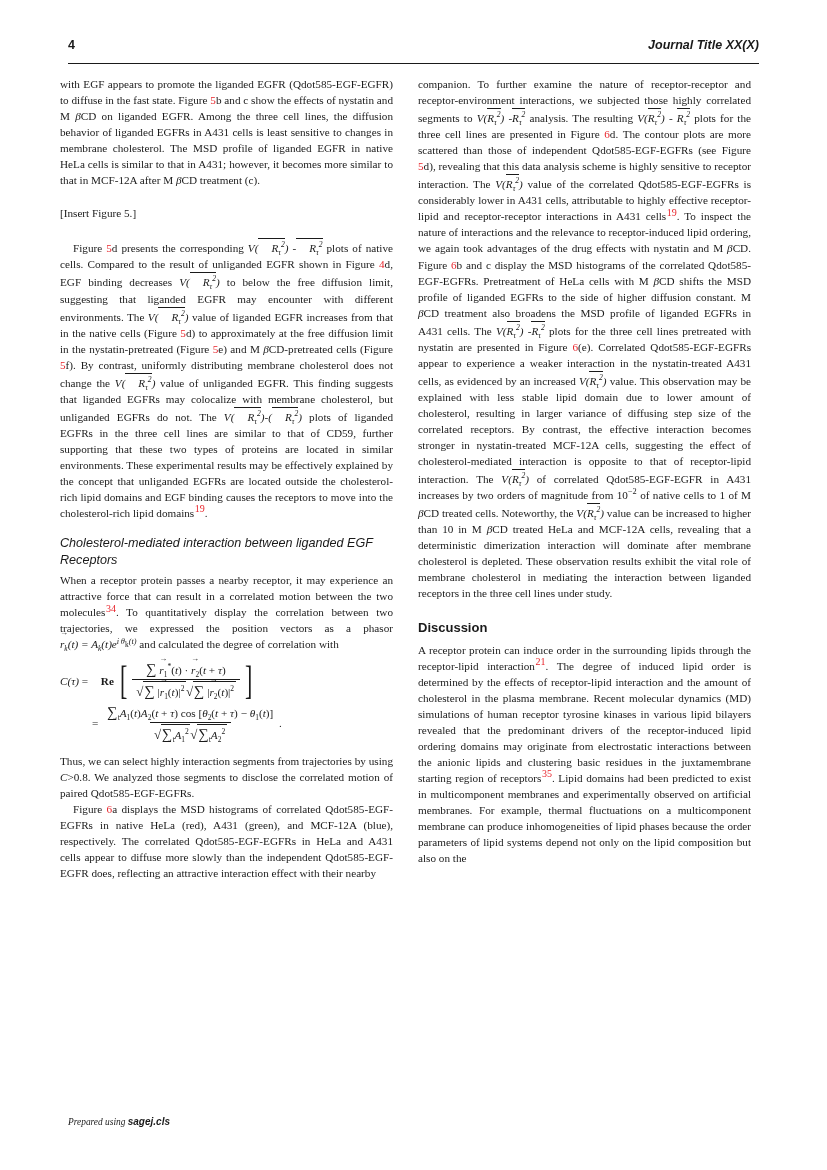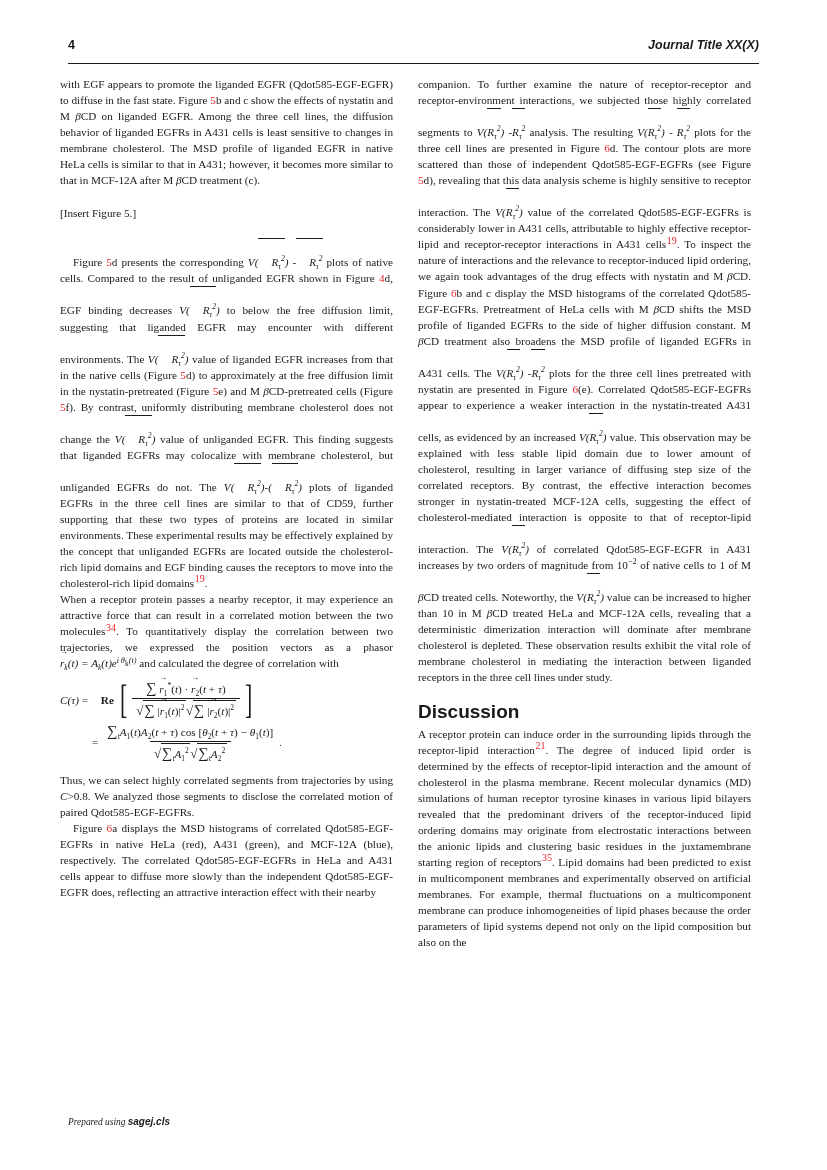--- a/index.html
+++ b/index.html
@@ -80,21 +80,21 @@
     font-family: "Liberation Sans", sans-serif;
     font-size: 12.6px;
     font-style: italic;
     font-weight: normal;
     line-height: 16.5px;
     margin: 14px 0 4px 0;
     text-align: left;
   }
   h2.sec-bold {
     font-family: "Liberation Sans", sans-serif;
-    font-size: 19px;
+    font-size: 13px;
     font-weight: bold;
     line-height: 17px;
     margin: 17px 0 6px 0;
     text-align: left;
   }
 
   
   .insert-fig {
     text-align: left;
     text-indent: 0;
@@ -115,21 +115,21 @@
   
   .m {
     font-family: "Liberation Serif", serif;
     font-style: italic;
     white-space: nowrap;
   }
   .mi { font-style: italic; }
   .mr { font-style: normal; }
   .ovl {
     border-top: 0.85px solid #1a1a1a;
-    padding-top: 18px;
+    padding-top: 4px;
     display: inline-block;
     line-height: 1.02;
   }
   sub.s {
     font-size: 7.4px;
     vertical-align: sub;
     line-height: 0;
   }
   sup.p {
     font-size: 7.6px;
@@ -248,20 +248,21 @@
   <div class="columns">
 
     <div class="col">
 
       <p class="noindent"><span>with EGF appears to promote the liganded EGFR (Qdot585-EGF-EGFR) to diffuse in the fast state. Figure </span><span class="ref">5</span><span>b and c show the effects of nystatin and M </span><span class="mi">β</span><span>CD on liganded EGFR. Among the three cell lines, the diffusion behavior of liganded EGFRs in A431 cells is least sensitive to changes in membrane cholesterol. The MSD profile of liganded EGFR in native HeLa cells is similar to that in A431; however, it becomes more similar to that in MCF-12A after M </span><span class="mi">β</span><span>CD treatment (c).</span></p>
 
       <p class="insert-fig">[Insert Figure 5.]</p>
 
       <p><span>Figure </span><span class="ref">5</span><span>d presents the corresponding </span><span class="m"><span class="mi">V</span>(<span class="ovl"><span class="mi">R</span><sub class="s">τ</sub><sup class="p">2</sup></span>)</span> -<span class="m"><span class="ovl"><span class="mi">R</span><sub class="s">τ</sub><sup class="p">2</sup></span></span><span> plots of native cells. Compared to the result of unliganded EGFR shown in Figure </span><span class="ref">4</span><span>d, EGF binding decreases </span><span class="m"><span class="mi">V</span>(<span class="ovl"><span class="mi">R</span><sub class="s">τ</sub><sup class="p">2</sup></span>)</span><span> to below the free diffusion limit, suggesting that liganded EGFR may encounter with different environments. The </span><span class="m"><span class="mi">V</span>(<span class="ovl"><span class="mi">R</span><sub class="s">τ</sub><sup class="p">2</sup></span>)</span><span> value of liganded EGFR increases from that in the native cells (Figure </span><span class="ref">5</span><span>d) to approximately at the free diffusion limit in the nystatin-pretreated (Figure </span><span class="ref">5</span><span>e) and M </span><span class="mi">β</span><span>CD-pretreated cells (Figure </span><span class="ref">5</span><span>f). By contrast, uniformly distributing membrane cholesterol does not change the </span><span class="m"><span class="mi">V</span>(<span class="ovl"><span class="mi">R</span><sub class="s">τ</sub><sup class="p">2</sup></span>)</span><span> value of unliganded EGFR. This finding suggests that liganded EGFRs may colocalize with membrane cholesterol, but unliganded EGFRs do not. The </span><span class="m"><span class="mi">V</span>(<span class="ovl"><span class="mi">R</span><sub class="s">τ</sub><sup class="p">2</sup></span>)</span><span>-</span><span class="m">(<span class="ovl"><span class="mi">R</span><sub class="s">τ</sub><sup class="p">2</sup></span>)</span><span> plots of liganded EGFRs in the three cell lines are similar to that of CD59, further supporting that these two types of proteins are located in similar environments. These experimental results may be effectively explained by the concept that unliganded EGFRs are located outside the cholesterol-rich lipid domains and EGF binding causes the receptors to move into the cholesterol-rich lipid domains</span><sup class="cite">19</sup><span>.</span></p>
 
+      <h2 class="sec-italic">Cholesterol-mediated interaction between liganded EGF Receptors</h2>
 
       <p class="noindent"><span>When a receptor protein passes a nearby receptor, it may experience an attractive force that can result in a correlated motion between the two molecules</span><sup class="cite">34</sup><span>. To quantitatively display the correlation between two trajectories, we expressed the position vectors as a phasor </span><span class="m"><span class="vec"><span class="mi">r</span></span><sub class="s">k</sub>(<span class="mi">t</span>) = <span class="mi">A</span><sub class="s">k</sub>(<span class="mi">t</span>)<span class="mi">e</span><sup class="pw"><span class="mi">i θ</span><sub class="s">k</sub><span class="mi">(t)</span></sup></span><span> and calculated the degree of correlation with</span></p>
 
       <div class="eqblock">
         <div class="eqrow">
           <span class="eqlead"><span class="mi">C</span>(<span class="mi">τ</span>) <span class="mr">=</span> <span class="mr" style="font-weight:bold;font-style:normal;padding-left:10px;">Re</span></span>
           <span class="bracket">[</span>
           <span class="frac">
             <span class="num"><span class="bigsum">∑</span> <span class="vec"><span class="mi">r</span></span><sub class="s">1</sub><sup class="p">*</sup>(<span class="mi">t</span>) · <span class="vec"><span class="mi">r</span></span><sub class="s">2</sub>(<span class="mi">t</span> + <span class="mi">τ</span>)</span>
             <span class="den"><span class="sqrt"><span class="sqsym">√</span><span class="radicand"><span class="bigsum">∑</span> |<span class="vec"><span class="mi">r</span></span><sub class="s">1</sub>(<span class="mi">t</span>)|<sup class="p">2</sup></span></span><span class="sqrt"><span class="sqsym">√</span><span class="radicand"><span class="bigsum">∑</span> |<span class="vec"><span class="mi">r</span></span><sub class="s">2</sub>(<span class="mi">t</span>)|<sup class="p">2</sup></span></span></span>
@@ -271,21 +272,21 @@
         <div class="eqrow r2">
           <span class="eqlead"><span class="mr">=</span></span>
           <span class="frac">
             <span class="num"><span class="bigsum">∑</span><sub class="s">t</sub><span class="mi">A</span><sub class="s">1</sub>(<span class="mi">t</span>)<span class="mi">A</span><sub class="s">2</sub>(<span class="mi">t</span> + <span class="mi">τ</span>) <span class="mr">cos</span> [<span class="mi">θ</span><sub class="s">2</sub>(<span class="mi">t</span> + <span class="mi">τ</span>) − <span class="mi">θ</span><sub class="s">1</sub>(<span class="mi">t</span>)]</span>
             <span class="den"><span class="sqrt"><span class="sqsym">√</span><span class="radicand"><span class="bigsum">∑</span><sub class="s">t</sub><span class="mi">A</span><sub class="s">1</sub><sup class="p">2</sup></span></span><span class="sqrt"><span class="sqsym">√</span><span class="radicand"><span class="bigsum">∑</span><sub class="s">t</sub><span class="mi">A</span><sub class="s">2</sub><sup class="p">2</sup></span></span></span>
           </span>
           <span class="eqlead">.</span>
         </div>
       </div>
 
-      <p class="noindent"><span>Thus, we can select highly correlated segments from trajectories by using </span><span class="mi">C</span><span>&gt;0.8. We analyzed those segments to disclose the correlated motion of paired Qdot585-EGF-EGFRs.</span></p>
+      <p class="noindent"><span>Thus, we can select highly interaction segments from trajectories by using </span><span class="mi">C</span><span>&gt;0.8. We analyzed those segments to disclose the correlated motion of paired Qdot585-EGF-EGFRs.</span></p>
 
       <p><span>Figure </span><span class="ref">6</span><span>a displays the MSD histograms of correlated Qdot585-EGF-EGFRs in native HeLa (red), A431 (green), and MCF-12A (blue), respectively. The correlated Qdot585-EGF-EGFRs in HeLa and A431 cells appear to diffuse more slowly than the independent Qdot585-EGF-EGFR does, reflecting an attractive interaction effect with their nearby</span></p>
 
     </div>
 
     <div class="col">
 
       <p class="noindent"><span>companion. To further examine the nature of receptor-receptor and receptor-environment interactions, we subjected those highly correlated segments to </span><span class="m"><span class="mi">V</span>(<span class="ovl"><span class="mi">R</span><sub class="s">τ</sub><sup class="p">2</sup></span>)</span> -<span class="m"><span class="ovl"><span class="mi">R</span><sub class="s">τ</sub><sup class="p">2</sup></span></span><span> analysis. The resulting </span><span class="m"><span class="mi">V</span>(<span class="ovl"><span class="mi">R</span><sub class="s">τ</sub><sup class="p">2</sup></span>)</span> - <span class="m"><span class="ovl"><span class="mi">R</span><sub class="s">τ</sub><sup class="p">2</sup></span></span><span> plots for the three cell lines are presented in Figure </span><span class="ref">6</span><span>d. The contour plots are more scattered than those of independent Qdot585-EGF-EGFRs (see Figure </span><span class="ref">5</span><span>d), revealing that this data analysis scheme is highly sensitive to receptor interaction. The </span><span class="m"><span class="mi">V</span>(<span class="ovl"><span class="mi">R</span><sub class="s">τ</sub><sup class="p">2</sup></span>)</span><span> value of the correlated Qdot585-EGF-EGFRs is considerably lower in A431 cells, attributable to highly effective receptor-lipid and receptor-receptor interactions in A431 cells</span><sup class="cite">19</sup><span>. To inspect the nature of interactions and the relevance to receptor-induced lipid ordering, we again took advantages of the drug effects with nystatin and M </span><span class="mi">β</span><span>CD. Figure </span><span class="ref">6</span><span>b and c display the MSD histograms of the correlated Qdot585-EGF-EGFRs. Pretreatment of HeLa cells with M </span><span class="mi">β</span><span>CD shifts the MSD profile of liganded EGFRs to the side of higher diffusion constant. M </span><span class="mi">β</span><span>CD treatment also broadens the MSD profile of liganded EGFRs in A431 cells. The </span><span class="m"><span class="mi">V</span>(<span class="ovl"><span class="mi">R</span><sub class="s">τ</sub><sup class="p">2</sup></span>)</span> -<span class="m"><span class="ovl"><span class="mi">R</span><sub class="s">τ</sub><sup class="p">2</sup></span></span><span> plots for the three cell lines pretreated with nystatin are presented in Figure </span><span class="ref">6</span><span>(e). Correlated Qdot585-EGF-EGFRs appear to experience a weaker interaction in the nystatin-treated A431 cells, as evidenced by an increased </span><span class="m"><span class="mi">V</span>(<span class="ovl"><span class="mi">R</span><sub class="s">τ</sub><sup class="p">2</sup></span>)</span><span> value. This observation may be explained with less stable lipid domain due to lower amount of cholesterol, resulting in larger variance of diffusing step size of the correlated receptors. By contrast, the effective interaction becomes stronger in nystatin-treated MCF-12A cells, suggesting the effect of cholesterol-mediated interaction is opposite to that of receptor-lipid interaction. The </span><span class="m"><span class="mi">V</span>(<span class="ovl"><span class="mi">R</span><sub class="s">τ</sub><sup class="p">2</sup></span>)</span><span> of correlated Qdot585-EGF-EGFR in A431 increases by two orders of magnitude from </span><span class="m"><span class="mr">10</span><sup class="pw"><span class="mr">−2</span></sup></span><span> of native cells to 1 of M </span><span class="mi">β</span><span>CD treated cells. Noteworthy, the </span><span class="m"><span class="mi">V</span>(<span class="ovl"><span class="mi">R</span><sub class="s">τ</sub><sup class="p">2</sup></span>)</span><span> value can be increased to higher than 10 in M </span><span class="mi">β</span><span>CD treated HeLa and MCF-12A cells, revealing that a deterministic dimerization interaction will dominate after membrane cholesterol is depleted. These observation results exhibit the vital role of membrane cholesterol in mediating the interaction between liganded receptors in the three cell lines under study.</span></p>
 
 

